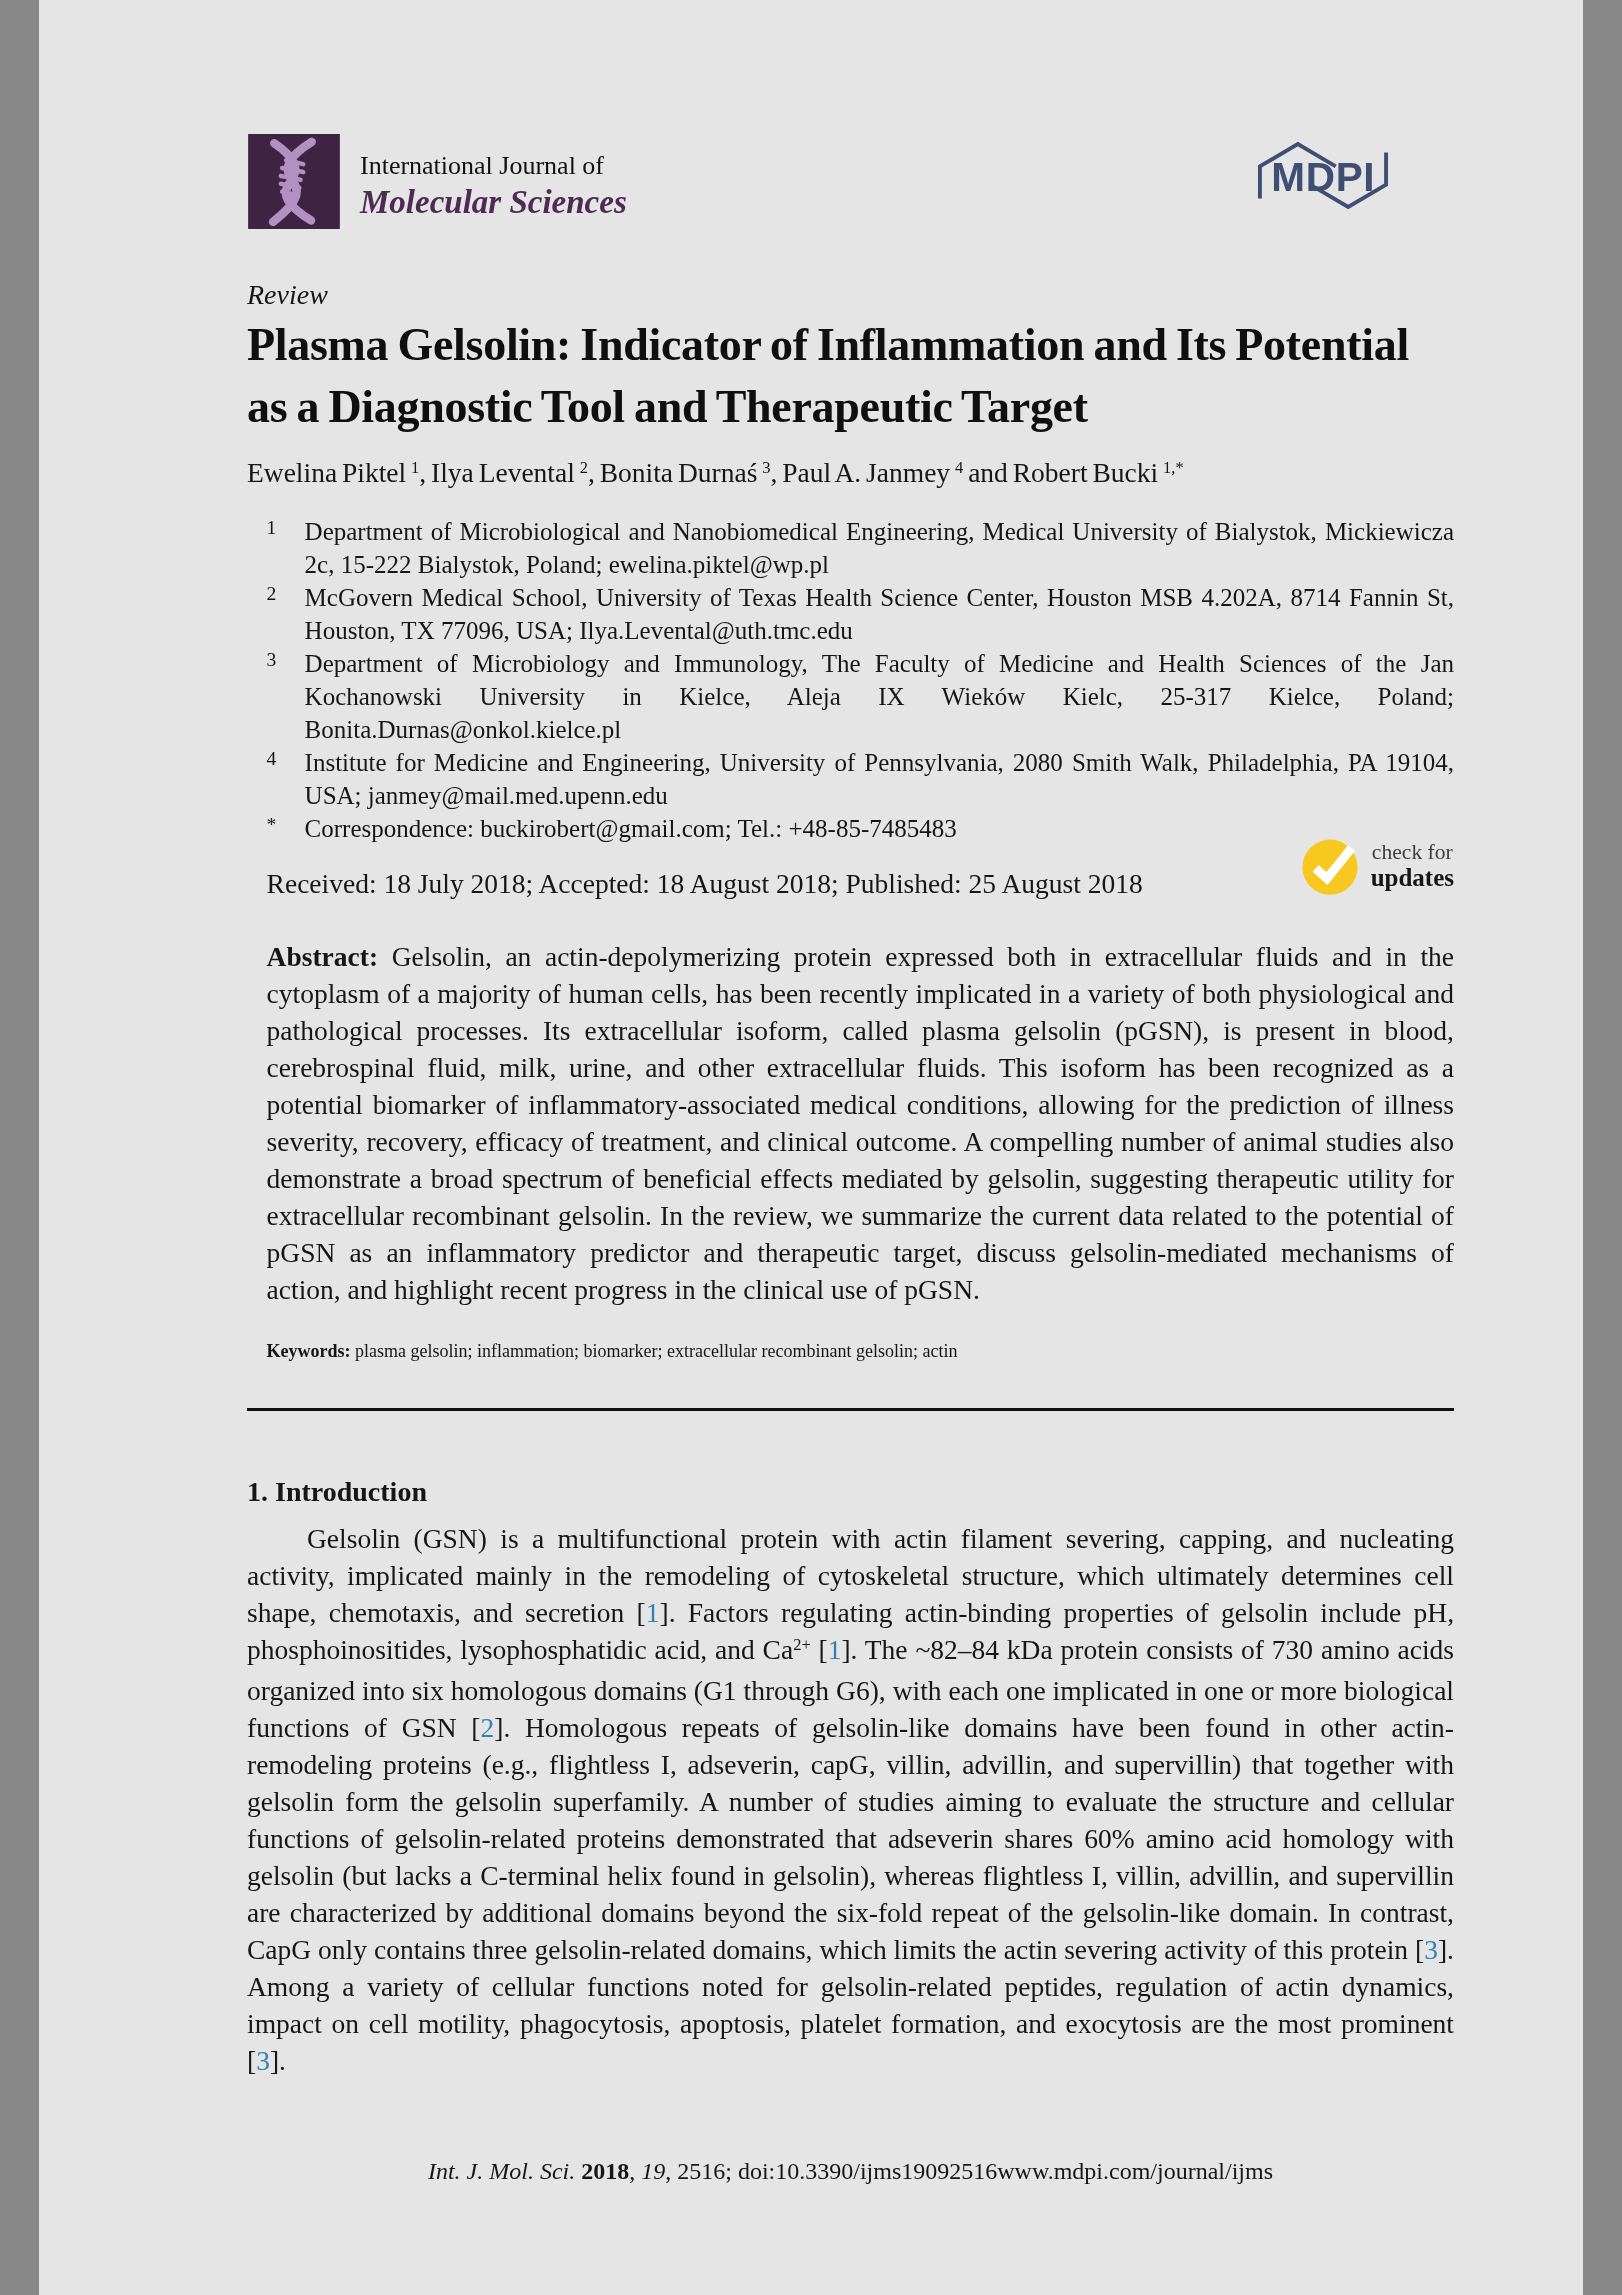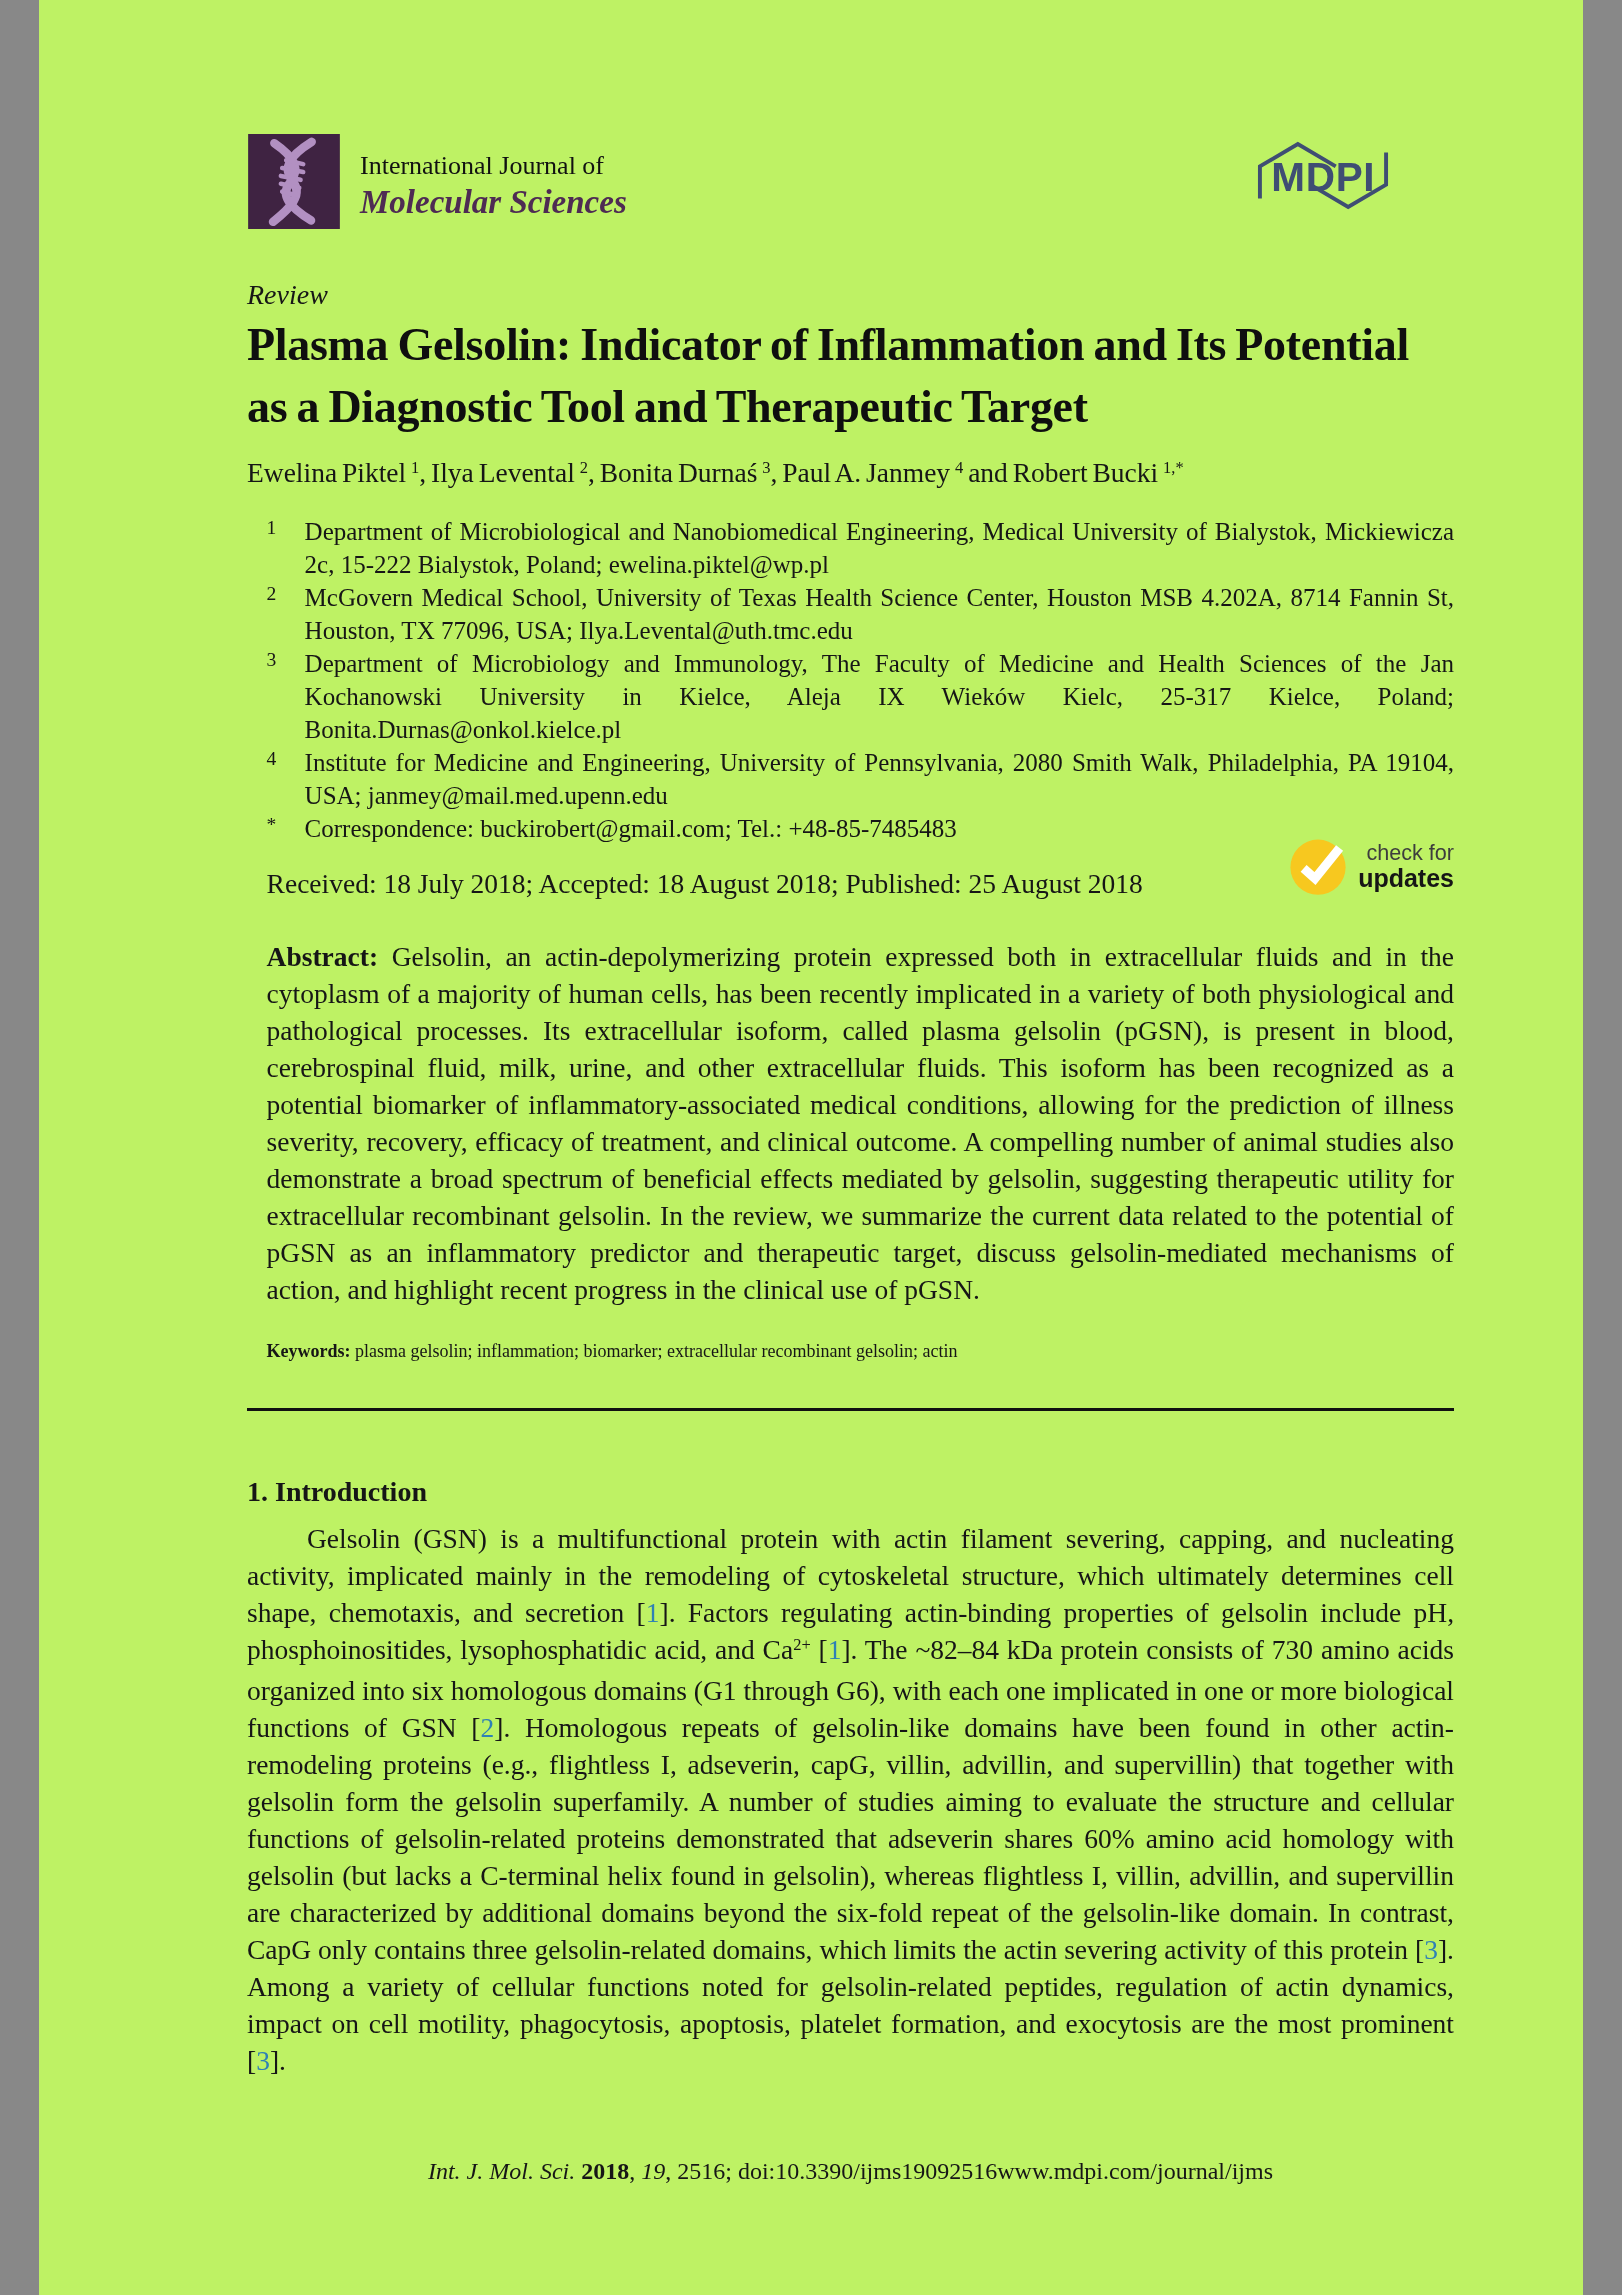--- a/index.html
+++ b/index.html
@@ -1,19 +1,19 @@
 <!DOCTYPE html>
 <html style="font-size:10.5px"><head>
 <meta charset="utf-8">
 <style>
   html,body{margin:0;padding:0;background:#888;}
   .page{
     position:relative;
     width:1544px;height:2295px;
-    background:#bef264;
+    background:#e5e5e5;
     overflow:hidden;
     font-family:"Liberation Serif","DejaVu Serif",serif;
     color:#161616;
     margin:0 auto;
   }
   
   .dna-logo{position:absolute;left:209px;top:134px;width:92px;height:95px;}
   .journal-text{position:absolute;left:321px;top:151px;}
   .journal-line1{font-size:26px;line-height:29px;color:#111111;}
   .journal-line2{font-size:33px;line-height:35px;font-weight:bold;font-style:italic;color:#4e2b53;margin-top:5.2px;}
@@ -27,21 +27,21 @@
   }
   .authors{font-size:27.5px;line-height:35px;font-weight:normal;margin:17px 0 0 0;word-spacing:-2px;}
   .affiliations{margin:21px 0 0 19.6px;}
   .aff-row{display:grid;grid-template-columns:38px 1fr;font-size:25px;line-height:33px;}
   .aff-marker{font-size:19.6px;position:relative;top:-3.9px;}
   .aff-text{text-align:justify;}
   .dates-row{position:relative;margin:22px 0 0 19.6px;font-size:27.5px;line-height:34px;}
   
   .check-badge{position:absolute;right:0;top:-31px;display:flex;align-items:center;gap:10.5px;cursor:pointer;}
   .check-circle{width:60px;height:60px;}
-  .badge-text{font-family:Liberation Sans, sans-serif;text-align:right;}
+  .badge-text{font-family:Liberation Serif, serif;text-align:center;}
   .badge-line1{font-size:21.6px;line-height:23.6px;color:#3d3d3d;}
   .badge-line2{font-size:25px;line-height:26px;font-weight:bold;color:#161616;}
   .abstract{margin:37px 0 0 19.6px;font-size:27.5px;line-height:37px;text-align:justify;}
   .keywords{margin:25px 0 0 19.6px;font-size:18px;line-height:37px;text-align:justify;}
   .rule{border:none;border-top:3.3px solid #111111;margin:38px 0 0 0;width:100%;}
   .section-heading{font-size:28px;line-height:38px;font-weight:bold;margin:62px 0 0 0;}
   .body-par{margin:9px 0 0 0;font-size:27.5px;line-height:37px;text-align:justify;text-indent:60px;}
   
   .footer{position:absolute;left:208px;top:2157px;width:1207px;display:flex;justify-content:center;font-size:24px;line-height:29px;}
   

